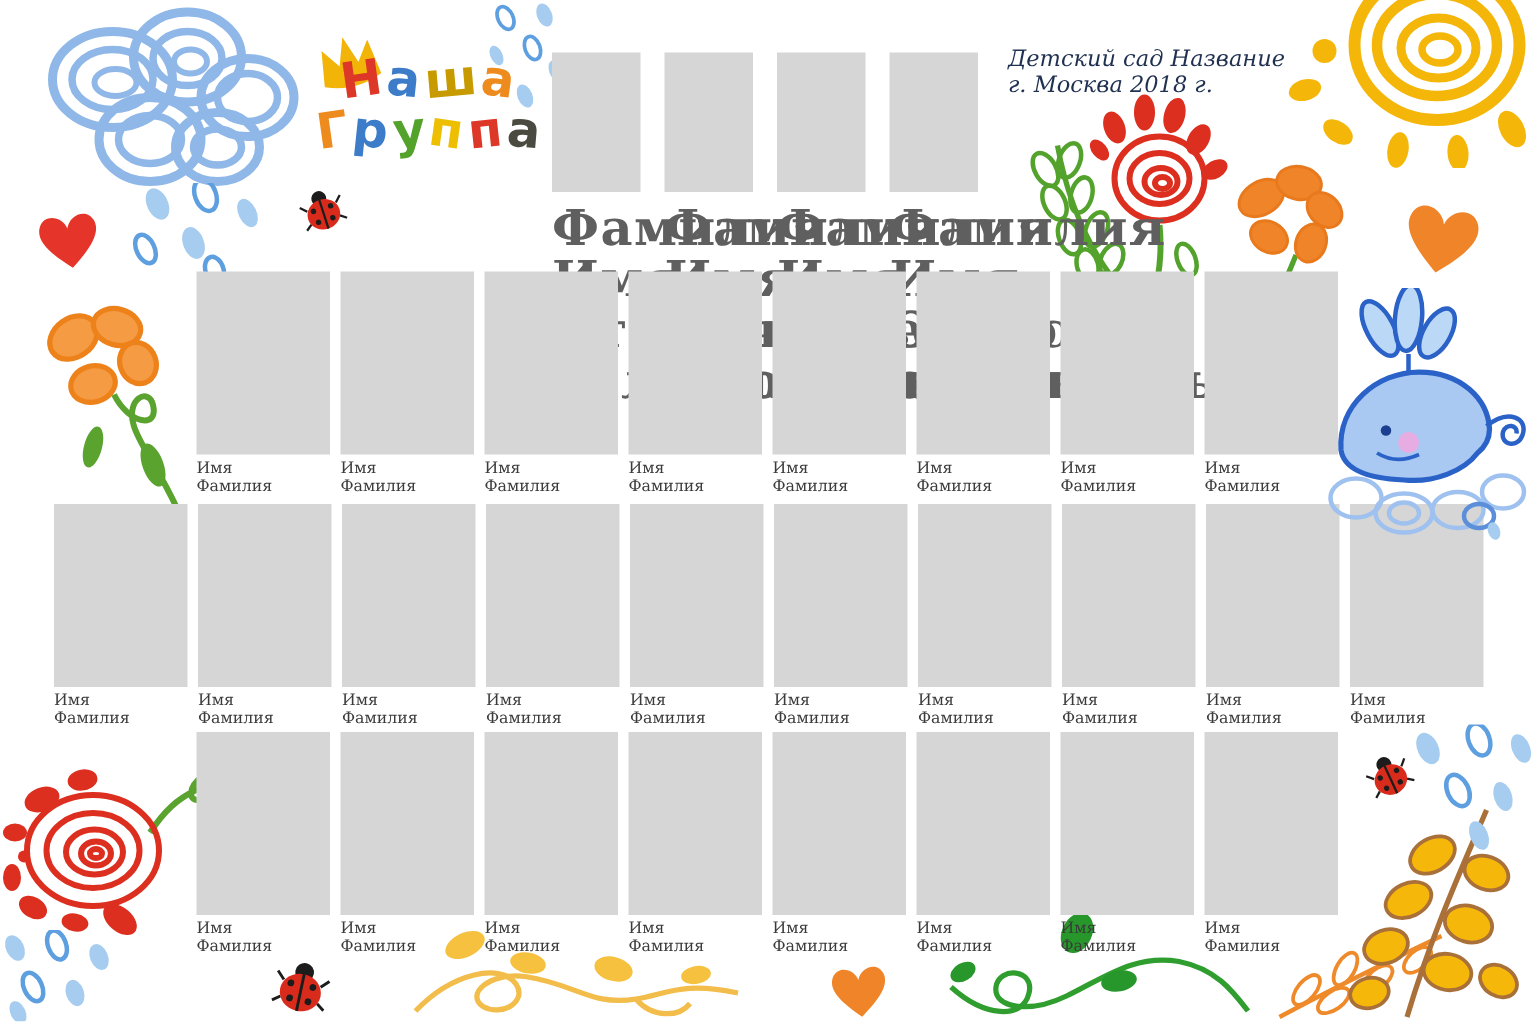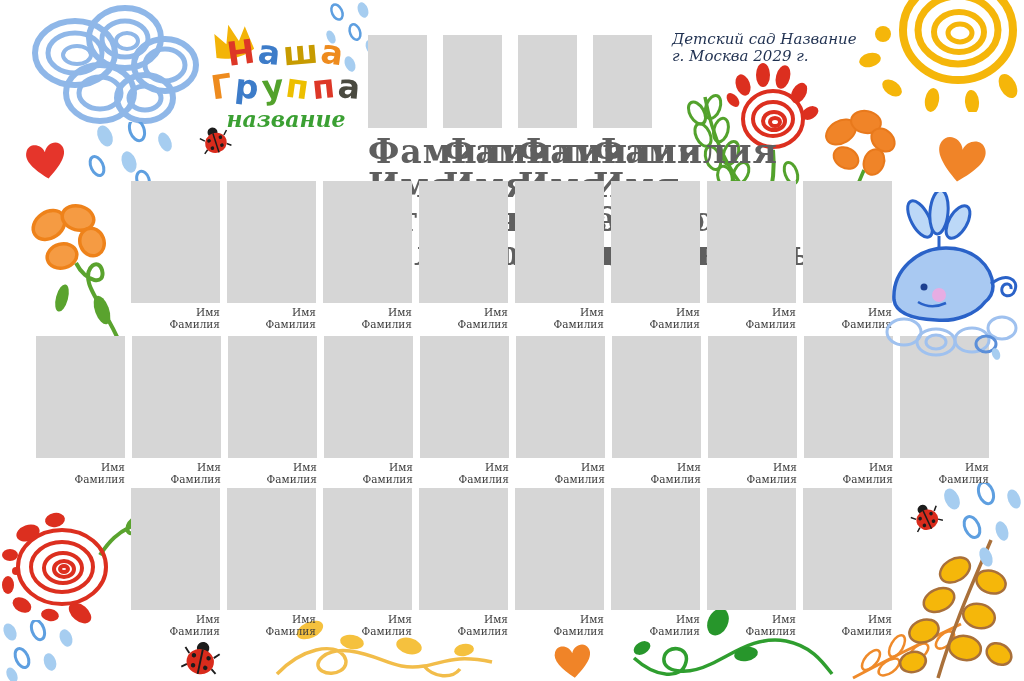--- a/index.html
+++ b/index.html
@@ -21,21 +21,21 @@
   .tph{width:59px;height:93px;background:#d6d6d6}
   .tlabel{margin-top:7px;text-align:center;font-family:"DejaVu Serif",serif;
           font-size:6.5px;line-height:10px;color:#5f5f5f}
   
   .photo-row{position:absolute;display:flex;gap:7px;z-index:2}
   #row-0{left:131px;top:181px}
   #row-1{left:36px;top:336px}
   #row-2{left:131px;top:488px}
   .cell{width:89px}
   .ph{width:89px;height:122px;background:#d6d6d6}
-  .nm{margin-top:4px;text-align:right;font-family:"DejaVu Serif",serif;
+  .nm{margin-top:4px;text-align:left;font-family:"DejaVu Serif",serif;
       font-size:10.5px;line-height:11.5px;color:#3b3b3b}
   #whale-deco{z-index:3}
 </style>
 </head>
 <body>
 
 <svg class="deco" style="left:25px;top:3px" width="175" height="125" viewBox="0 0 175 125">
   <g fill="none" stroke="#8fb7e8" stroke-linecap="round">
     <ellipse cx="50" cy="50" rx="40" ry="32" stroke-width="6"></ellipse>
     <ellipse cx="50" cy="50" rx="27" ry="20" stroke-width="5"></ellipse>
@@ -303,26 +303,25 @@
     <ellipse cx="76" cy="16" rx="6" ry="10" fill="#a6cdf0" transform="rotate(-22 76 16)"></ellipse>
     <ellipse cx="34" cy="44" rx="7" ry="11" fill="none" stroke="#5e9fe0" stroke-width="3" transform="rotate(-25 34 44)"></ellipse>
     <ellipse cx="64" cy="48" rx="6" ry="10" fill="#a6cdf0" transform="rotate(-18 64 48)"></ellipse>
     <ellipse cx="48" cy="74" rx="6" ry="10" fill="#a6cdf0" transform="rotate(-22 48 74)"></ellipse>
   </g>
 </svg>
 
 <div id="title-block">
   <div class="tline"><span class="tletter" style="color: rgb(221, 55, 39); transform: rotate(-8deg);">Н</span><span class="tletter" style="color: rgb(61, 124, 201); transform: rotate(6deg);">а</span><span class="tletter" style="color: rgb(199, 155, 0); transform: rotate(-5deg);">ш</span><span class="tletter" style="color: rgb(238, 139, 30); transform: rotate(8deg);">а</span></div>
   <div class="tline"><span class="tletter" style="color: rgb(238, 139, 30); transform: rotate(-8deg);">Г</span><span class="tletter" style="color: rgb(61, 124, 201); transform: rotate(6deg);">р</span><span class="tletter" style="color: rgb(83, 162, 44); transform: rotate(-5deg);">у</span><span class="tletter" style="color: rgb(237, 191, 0); transform: rotate(8deg);">п</span><span class="tletter" style="color: rgb(221, 55, 39); transform: rotate(-6deg);">п</span><span class="tletter" style="color: rgb(74, 74, 64); transform: rotate(5deg);">а</span></div>
-  <div id="subtitle">название</div>
 </div>
 
 <div id="org-block">
   <div>Детский сад Название</div>
-  <div>г. Москва 2029 г.</div>
+  <div>г. Москва 2018 г.</div>
 </div>
 
 <div id="teachers-row">
   <div class="tcell">
     <div class="tph"></div>
     <div class="tlabel">
       <div class="tline0 tline">Фамилия</div>
       <div class="tline1 tline">Имя Отчество</div>
       <div class="tline2 tline">должность</div>
     </div>

